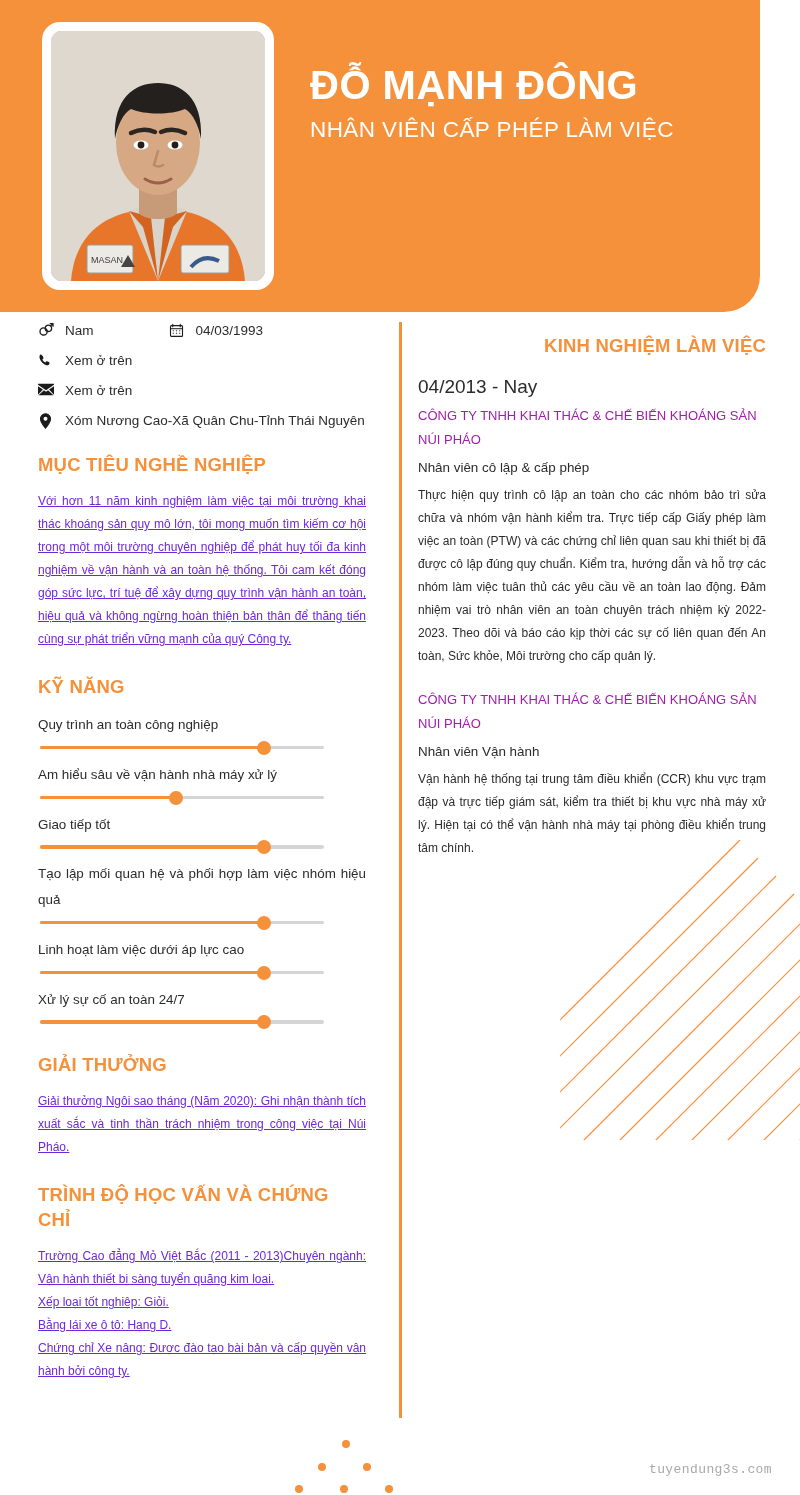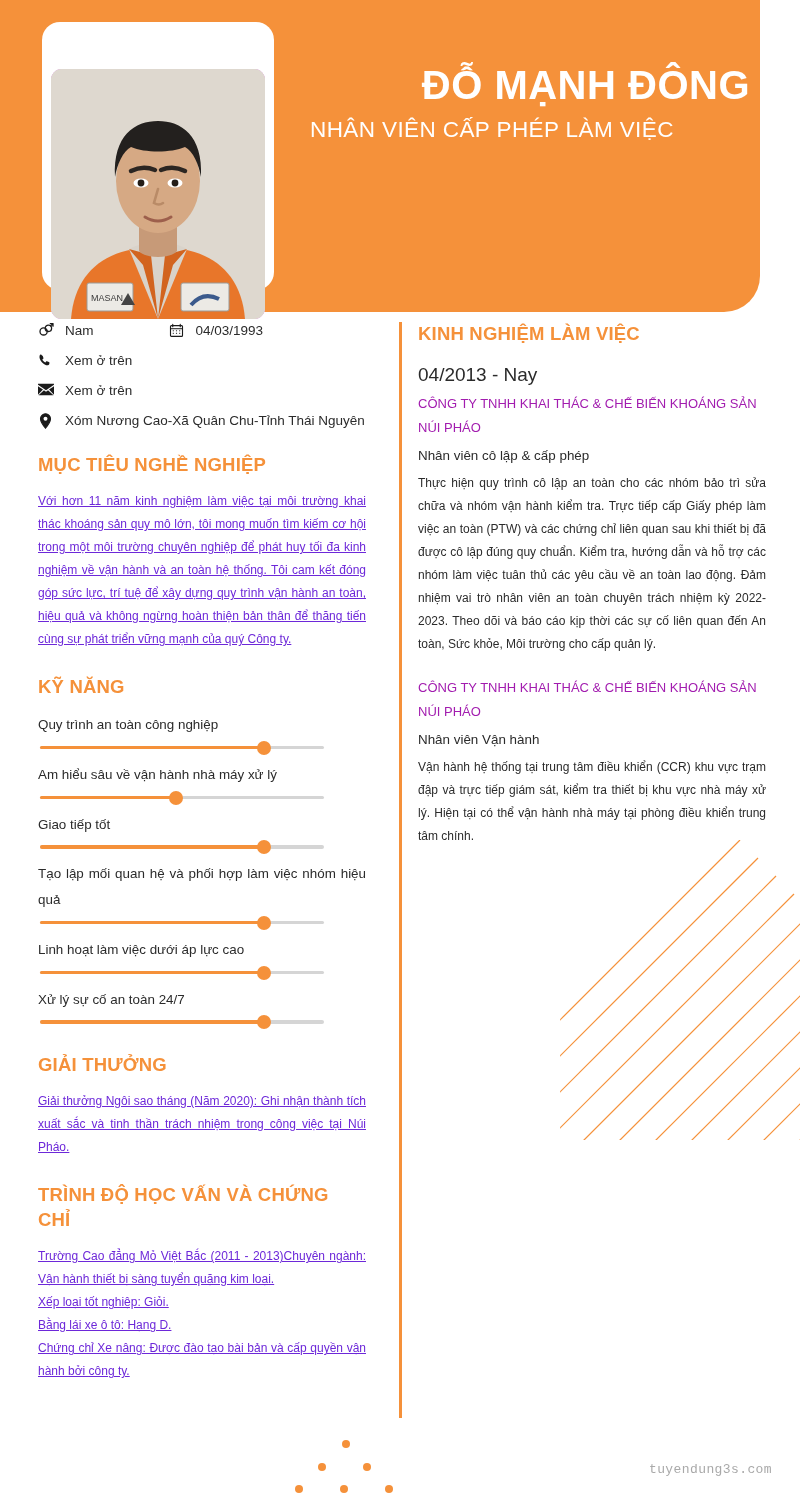--- a/index.html
+++ b/index.html
@@ -30,36 +30,34 @@
     background: #ffffff;
     border-radius: 18px;
     padding: 9px;
   }
   .photo {
     width: 100%; height: 100%;
     border-radius: 11px;
     overflow: hidden;
     position: relative;
     background: #d946ef;
-    margin-top: 38px;
   }
   .photo svg { display: block; width: 100%; height: 100%; }
 
   .header-text {
     position: absolute;
     left: 310px; top: 62px;
     width: 440px;
   }
   .name {
     font-size: 40px;
     font-weight: bold;
     color: #ffffff;
     letter-spacing: 0.5px;
     line-height: 1.15;
-    text-align: right;
   }
   .job-title {
     font-size: 22.5px;
     color: #ffffff;
     letter-spacing: 0.4px;
     margin-top: 9px;
     font-weight: normal;
   }
 
   
@@ -104,21 +102,21 @@
   
   h2.sec {
     color: #f5913a;
     font-size: 18.5px;
     font-weight: bold;
     letter-spacing: 0.2px;
     line-height: 1.35;
     margin-top: 24px;
     margin-bottom: 12px;
   }
-  .col-right h2.sec { margin-top: 0; margin-bottom: 10px; }
+  .col-right h2.sec { margin-top: 12px; margin-bottom: 10px; text-align: right; }
 
   p.body {
     font-size: 12px;
     line-height: 1.92;
     text-align: justify;
     color: #6d28d9;
     text-decoration: underline;
   }
   p.plain { text-align: left; }
 

